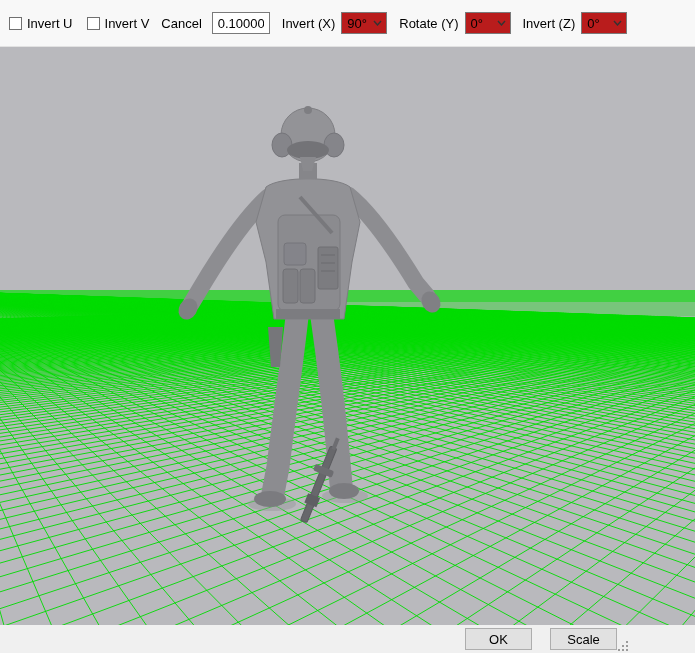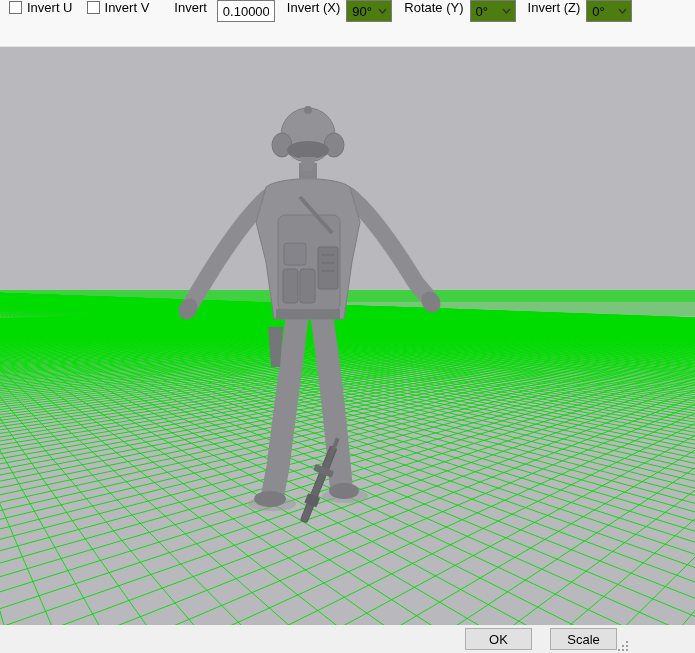--- a/index.html
+++ b/index.html
@@ -3,40 +3,40 @@
 <meta charset="utf-8">
 <style>
   html,body{margin:0;padding:0;}
   body{
     width:695px;height:653px;position:relative;overflow:hidden;
     font-family:"Liberation Sans",sans-serif;background:#f0f0f0;color:#000;
   }
   
   .toolbar{
     position:absolute;top:0;left:0;width:695px;height:47px;background:#f8f8f8;
-    display:flex;align-items:flex-start;padding-left:9px;box-sizing:border-box;
+    display:flex;align-items:center;padding-left:9px;box-sizing:border-box;
     border-bottom:1px solid #e2e2e2;
   }
   .chk-group{display:flex;align-items:center;}
   .chk-group input[type=checkbox]{
     appearance:none;-webkit-appearance:none;width:13px;height:13px;
     border:1px solid #707070;background:#fff;margin:0 5px 0 0;
   }
   .tb-label{font-size:13px;white-space:nowrap;}
   .scale-input{
     width:58px;height:22px;border:1px solid #7a7a7a;background:#fff;
     font-family:"Liberation Sans",sans-serif;font-size:13px;padding:0 5px;
     box-sizing:border-box;
   }
   .combo{
     display:flex;align-items:center;justify-content:space-between;
-    width:46px;height:22px;border:1px solid #7a7a7a;background:#4d7c0f;
+    width:46px;height:22px;border:1px solid #7a7a7a;background:#b91c1c;
     padding:0 4px 0 5px;box-sizing:border-box;font-size:13px;cursor:default;
   }
-  .mr14{margin-right:14px}.mr22{margin-right:25px}.mr10{margin-right:10px}
+  .mr14{margin-right:14px}.mr22{margin-right:12px}.mr10{margin-right:10px}
   .mr12{margin-right:12px}.mr6{margin-right:6px}
   
   .viewport{
     position:absolute;top:47px;left:0;width:695px;height:578px;
     background:#b9b9bd;overflow:hidden;
   }
   .layer{position:absolute;top:0;left:0;}
   #grid-svg line{stroke-width:1;opacity:.9;}
   
   .footer{position:absolute;left:0;bottom:0;width:630px;height:28px;background:#f0f0f0;}
@@ -57,21 +57,21 @@
   <label class="chk-group mr14">
     <input type="checkbox" style="">
     <span class="tb-label">Invert U</span>
   </label>
 
   <label class="chk-group mr22">
     <input type="checkbox" style="">
     <span class="tb-label">Invert V</span>
   </label>
 
-  <span class="tb-label mr10">Invert</span>
+  <span class="tb-label mr10">Cancel</span>
   <input class="scale-input mr12" type="text" value="0.10000" style="">
 
   <span class="tb-label mr6">Invert (X)</span>
   <div class="combo mr12">
     <span>90°</span>
     <svg width="9" height="6">
       <path d="M1 1 L4.5 5 L8 1" fill="none" stroke="#333" stroke-width="1.4"></path>
     </svg>
   </div>
 

